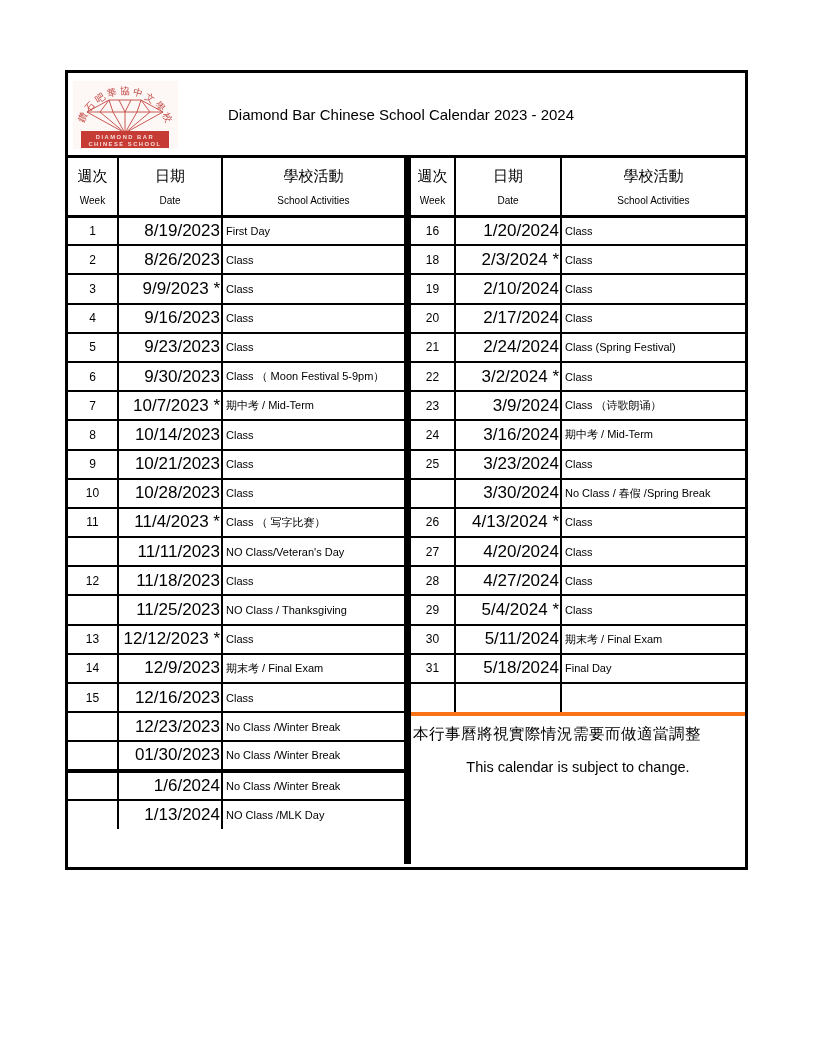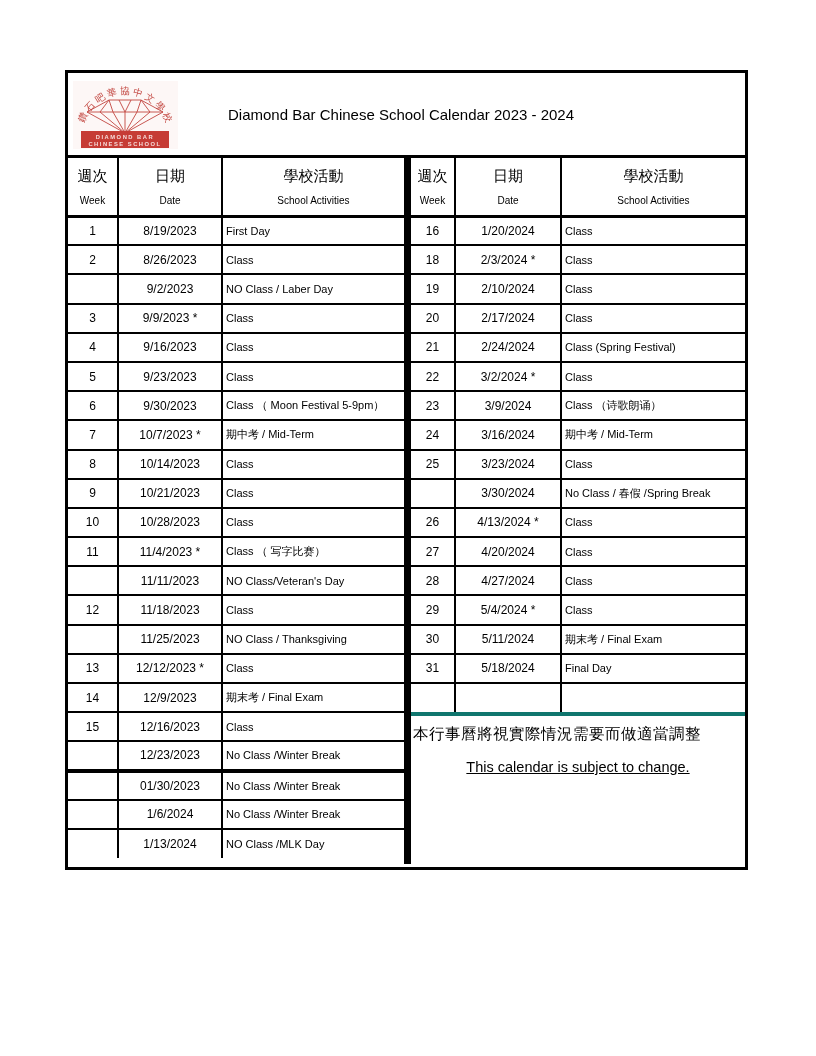--- a/index.html
+++ b/index.html
@@ -32,31 +32,31 @@
   tr{height:29.2px;}
   td:first-child, th:first-child{border-left:none;}
   td:last-child, th:last-child{border-right:none;}
   thead th{border-top:none;}
   tbody tr:last-child td{border-bottom:none;margin-top:36px;}
   .col-week-l{width:50px;} .col-date-l{width:104px;}
   .col-week-r{width:44px;} .col-date-r{width:106px;}
   .hdr-zh{font-size:15px;display:block;margin-bottom:9px;}
   .hdr-en{font-size:10px;display:block;}
   td.week{ text-align:center;font-size:12px;}
-  td.date{ text-align:center;font-size:12px;white-space:nowrap;}
+  td.date{ text-align:right;font-size:17px;white-space:nowrap;}
   td.activity{text-align:left;font-size:11px;padding-left:3px;white-space:nowrap;}
   
   #left-tbody tr:nth-child(20) td{border-top:4px solid #000;}
   
   .note-box{
-    flex:1;border-top:4px solid #0f766e;box-sizing:border-box;
+    flex:1;border-top:4px solid #f97316;box-sizing:border-box;
     padding:6px 2px 0 2px;
   }
   .note-zh{font-size:15.5px;letter-spacing:0.5px;margin:2px 0 14px 0;}
-  .note-en{font-size:14.5px;text-align:center;text-decoration:underline;}
+  .note-en{font-size:14.5px;text-align:center;}
 </style>
 </head>
 <body>
 
 <div class="calendar">
 
   <div class="cal-header">
     <svg class="logo" viewBox="0 0 105 68" xmlns="http://www.w3.org/2000/svg">
       <rect x="0" y="0" width="105" height="68" fill="#fdf7f6"></rect>
       <g id="logo-diamond" stroke="#c2453f" stroke-width="0.9" fill="none">
@@ -128,25 +128,20 @@
               <td class="week">1</td>
               <td class="date">8/19/2023</td>
               <td class="activity">First  Day</td>
             </tr>
             <tr>
               <td class="week">2</td>
               <td class="date">8/26/2023</td>
               <td class="activity">Class</td>
             </tr>
             <tr>
-              <td class="week"></td>
-              <td class="date">9/2/2023</td>
-              <td class="activity">NO Class / Laber Day</td>
-            </tr>
-            <tr>
               <td class="week">3</td>
               <td class="date">9/9/2023 *</td>
               <td class="activity">Class</td>
             </tr>
             <tr>
               <td class="week">4</td>
               <td class="date">9/16/2023</td>
               <td class="activity">Class</td>
             </tr>
             <tr>

